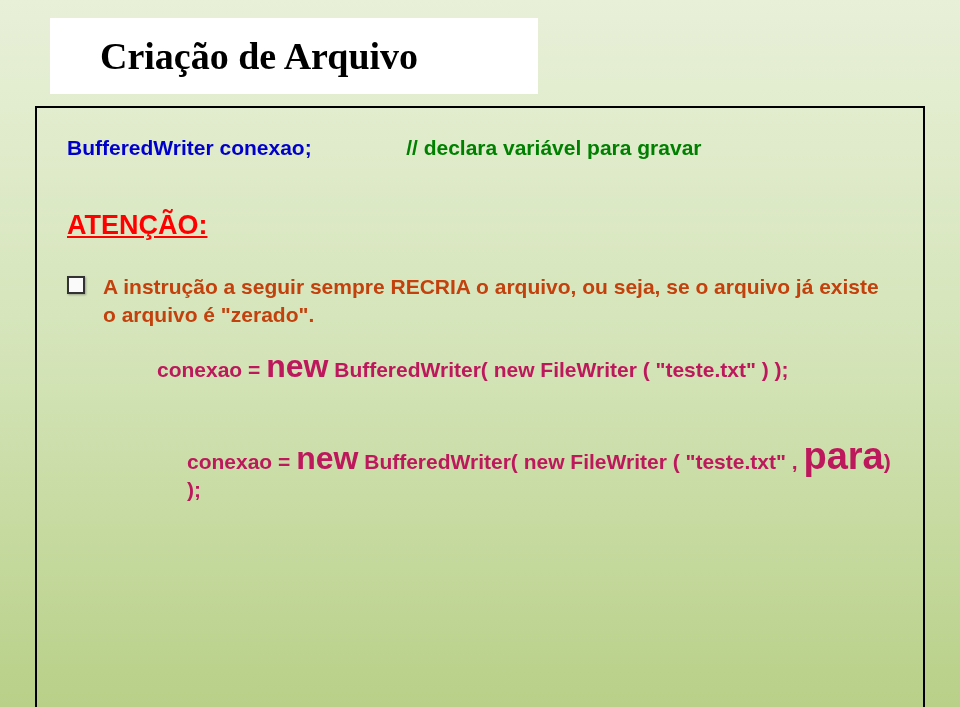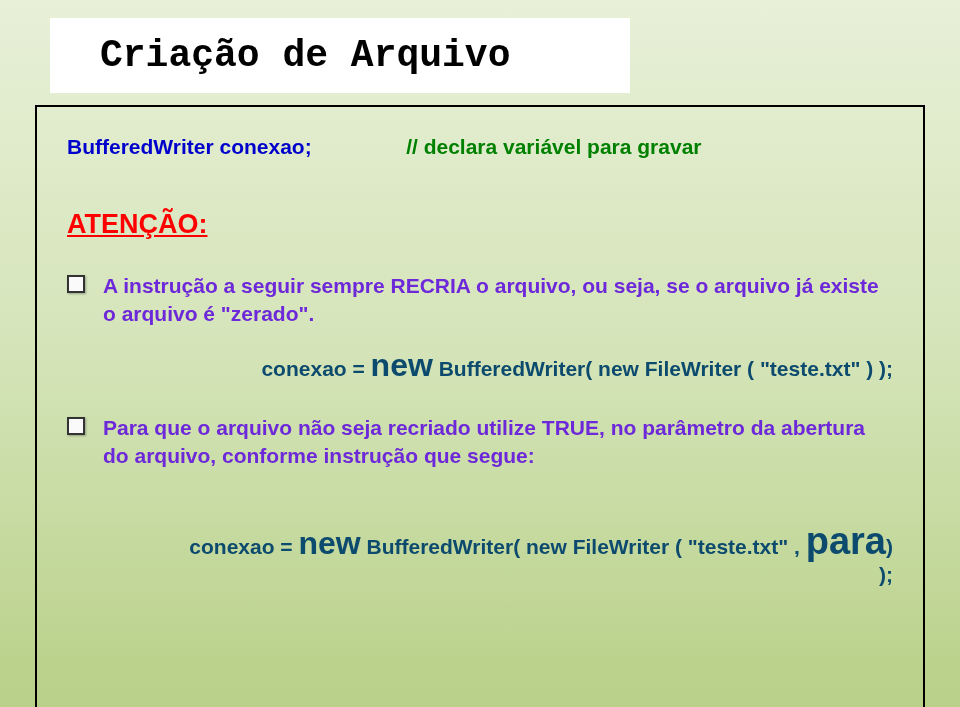--- a/index.html
+++ b/index.html
@@ -15,21 +15,21 @@
       position: relative;
     }
     .title-box {
       background: #ffffff;
       padding: 16px 120px 16px 50px;
       margin-left: 50px;
       margin-top: 18px;
       display: inline-block;
     }
     .title {
-      font-family: Liberation Mono, monospace;
+      font-family: Liberation Serif, serif;
       font-size: 38px;
       font-weight: bold;
       color: #000000;
     }
     .content-box {
       background: transparent;
       border: 2px solid #000000;
       margin: 12px 35px 0 35px;
       padding: 28px 30px 38px 30px;
       height: 680px;
@@ -65,31 +65,30 @@
       background: #fafafa;
       box-shadow: 1px 1px 2px rgba(0,0,0,0.3);
       flex-shrink: 0;
       margin-right: 18px;
       margin-top: 3px;
     }
     .bullet-text {
       font-family: Arial, sans-serif;
       font-size: 21px;
       font-weight: bold;
-      color: #6d28d9;
+      color: #c2410c;
       line-height: 1.35;
     }
     .code-snippet {
       font-family: Arial, sans-serif;
       font-size: 21px;
       font-weight: bold;
-      color: #0c4a6e;
+      color: #be185d;
       margin-top: 18px;
       margin-left: 90px;
-      text-align: right;
     }
     .new-keyword {
       font-size: 32px;
       font-weight: bold;
     }
     .bullet-row2 {
       margin-top: 30px;
     }
     .code-snippet2 {
       margin-top: 50px;
@@ -119,24 +118,20 @@
 
   <div class="bullet-row">
     <div class="bullet-box"></div>
     <div class="bullet-text">A instrução a seguir sempre RECRIA o arquivo, ou seja, se o arquivo já existe o arquivo é "zerado".</div>
   </div>
 
   <div class="code-snippet">
     <span>conexao = </span><span class="new-keyword">new</span><span> BufferedWriter( new FileWriter ( "teste.txt" ) );</span>
   </div>
 
-  <div class="bullet-row bullet-row2">
-    <div class="bullet-box"></div>
-    <div class="bullet-text">Para que o arquivo não seja recriado utilize  TRUE,  no parâmetro da abertura do arquivo, conforme instrução que segue:</div>
-  </div>
 
   <div class="code-snippet code-snippet2">
     <span>conexao = </span><span class="new-keyword">new</span><span> BufferedWriter( new FileWriter ( "teste.txt" , </span><span class="true-keyword">para</span><span>) );</span>
   </div>
 </div>
 
 
 
 
 </body></html>

